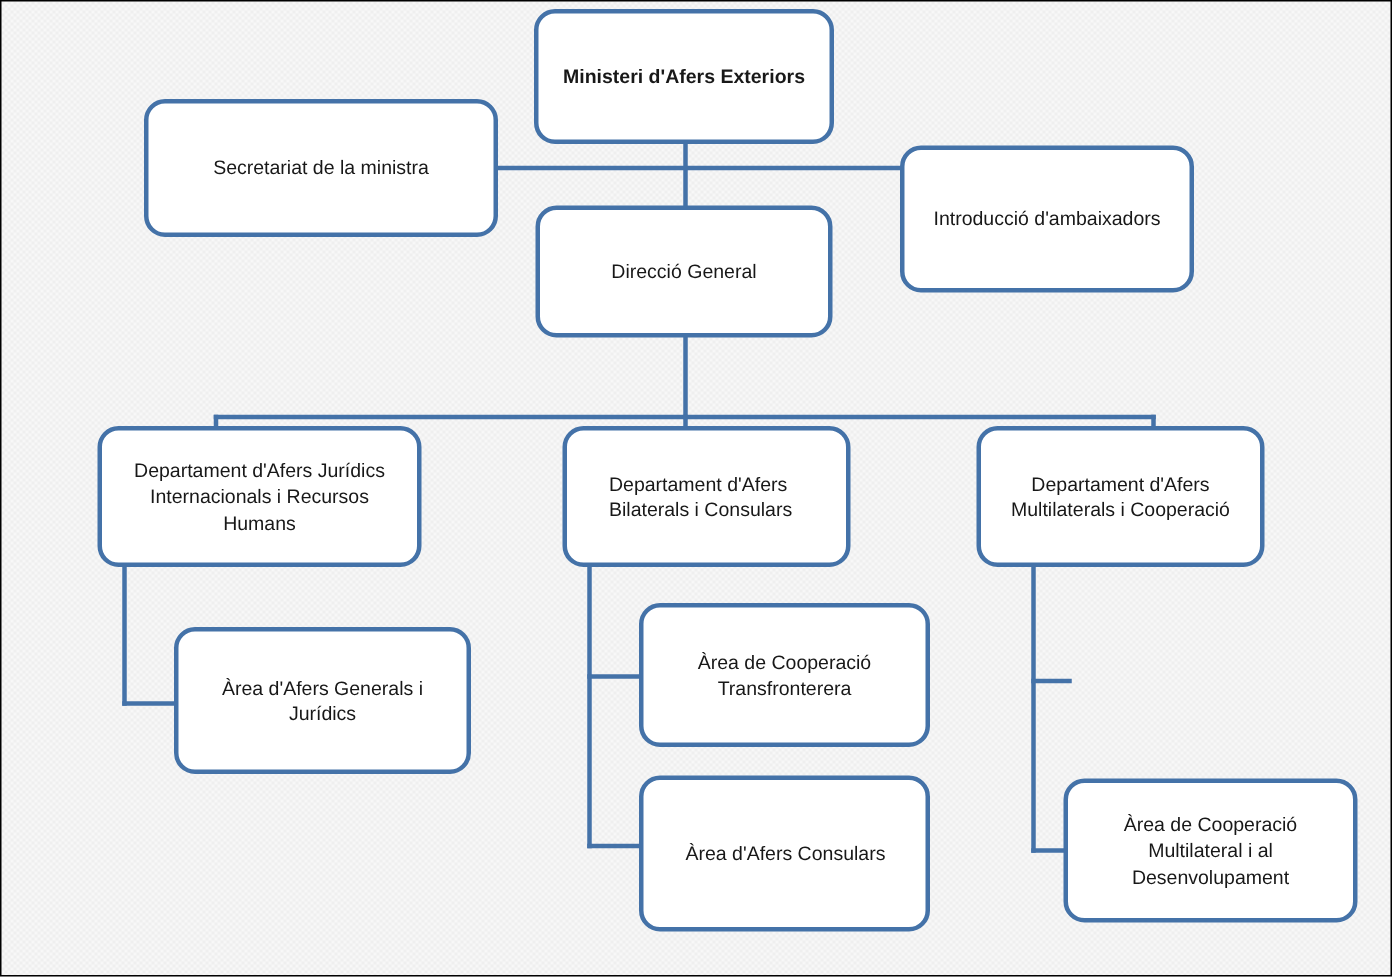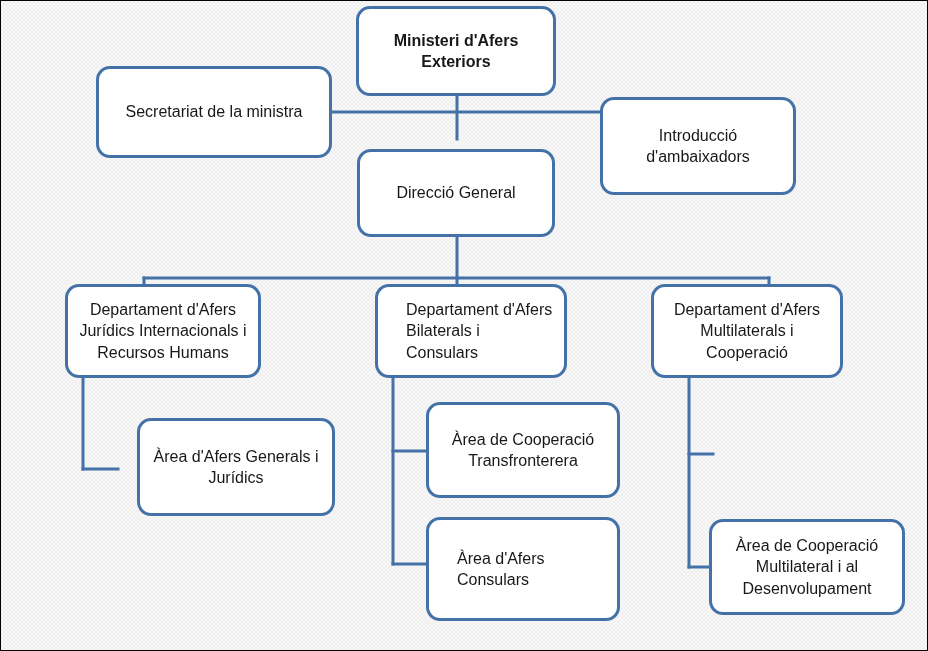--- a/index.html
+++ b/index.html
@@ -43,21 +43,21 @@
     z-index: 2;
     box-sizing: border-box;
     background: #ffffff;
     border: 3px solid #4472a8;
     border-radius: 14px;
     display: flex;
     align-items: center;
     justify-content: center;
     text-align: center;
     color: #181818;
-    font-size: 16px;
+    font-size: 13px;
     line-height: 1.32;
     padding: 4px 10px;
   }
   .node.bold {
     font-weight: bold;
   }
   .node.left-ish {
     justify-content: flex-start;
     text-align: left;
     padding-left: 28px;
@@ -103,37 +103,37 @@
   </div>
 
   <div class="node" style="left:95px; top:65px; width:236px; height:92px;">
     <span class="node-label">Secretariat de la ministra</span>
   </div>
 
   <div class="node" style="left:599px; top:60px; width:196px; height:98px;margin-top:36px;">
     <span class="node-label">Introducció d'ambaixadors</span>
   </div>
 
-  <div class="node" style="left:356px; top:148px; width:198px; height:88px;justify-content:center;">
+  <div class="node" style="left:356px; top:136px; width:198px; height:88px;justify-content:center;">
     <span class="node-label">Direcció General</span>
   </div>
 
-  <div class="node" style="left:64px; top:283px; width:196px; height:94px;">
+  <div class="node" style="left:64px; top:283px; width:216px; height:94px;">
     <span class="node-label">Departament d'Afers Jurídics Internacionals i Recursos Humans</span>
   </div>
 
   <div class="node left-ish" style="left:374px; top:283px; width:192px; height:94px;">
     <span class="node-label">Departament d'Afers Bilaterals i Consulars</span>
   </div>
 
   <div class="node" style="left:650px; top:283px; width:192px; height:94px;">
     <span class="node-label">Departament d'Afers Multilaterals i Cooperació</span>
   </div>
 
-  <div class="node" style="left:115px; top:417px; width:198px; height:98px;margin-left:21px;">
+  <div class="node" style="left:115px; top:417px; width:198px; height:98px;">
     <span class="node-label">Àrea d'Afers Generals i Jurídics</span>
   </div>
 
   <div class="node" style="left:425px; top:401px; width:194px; height:96px;">
     <span class="node-label">Àrea de Cooperació Transfronterera</span>
   </div>
 
   <div class="node left-ish" style="left:425px; top:516px; width:194px; height:104px;">
     <span class="node-label">Àrea d'Afers Consulars</span>
   </div>

